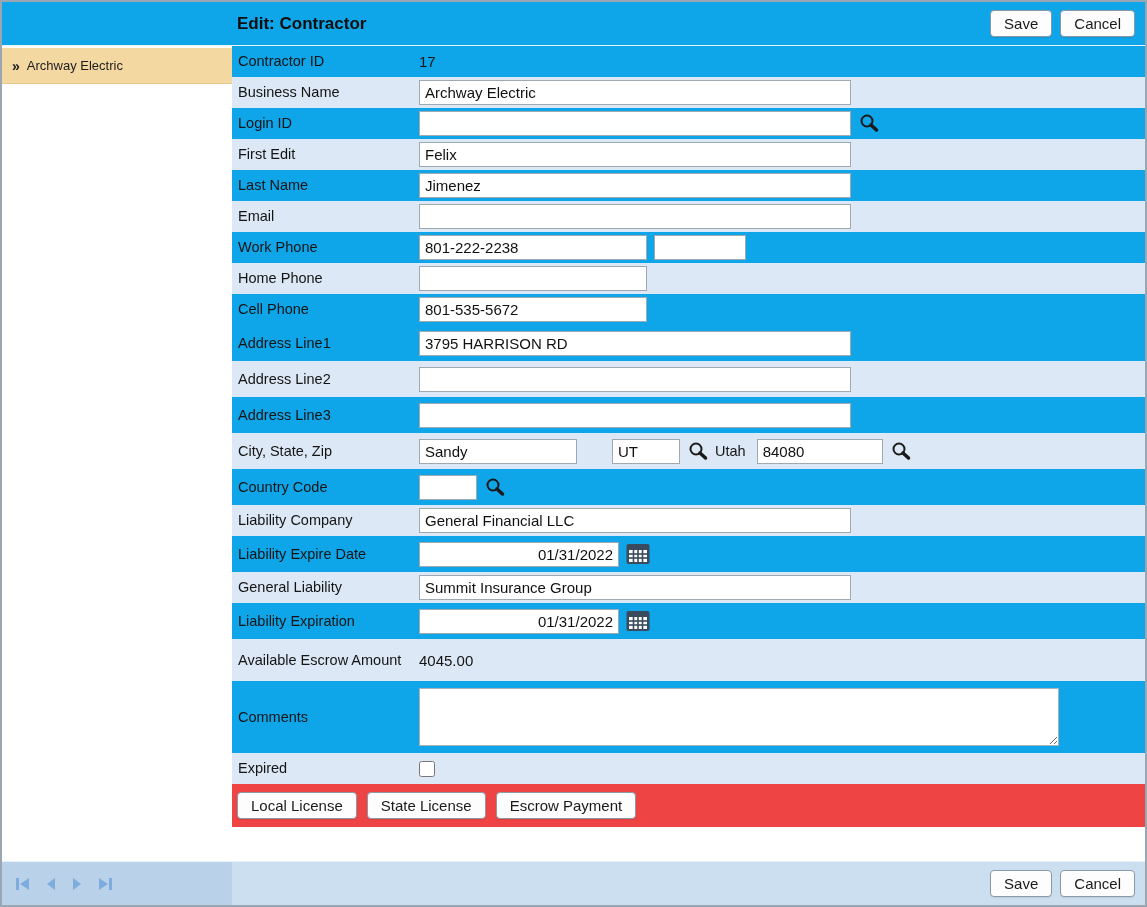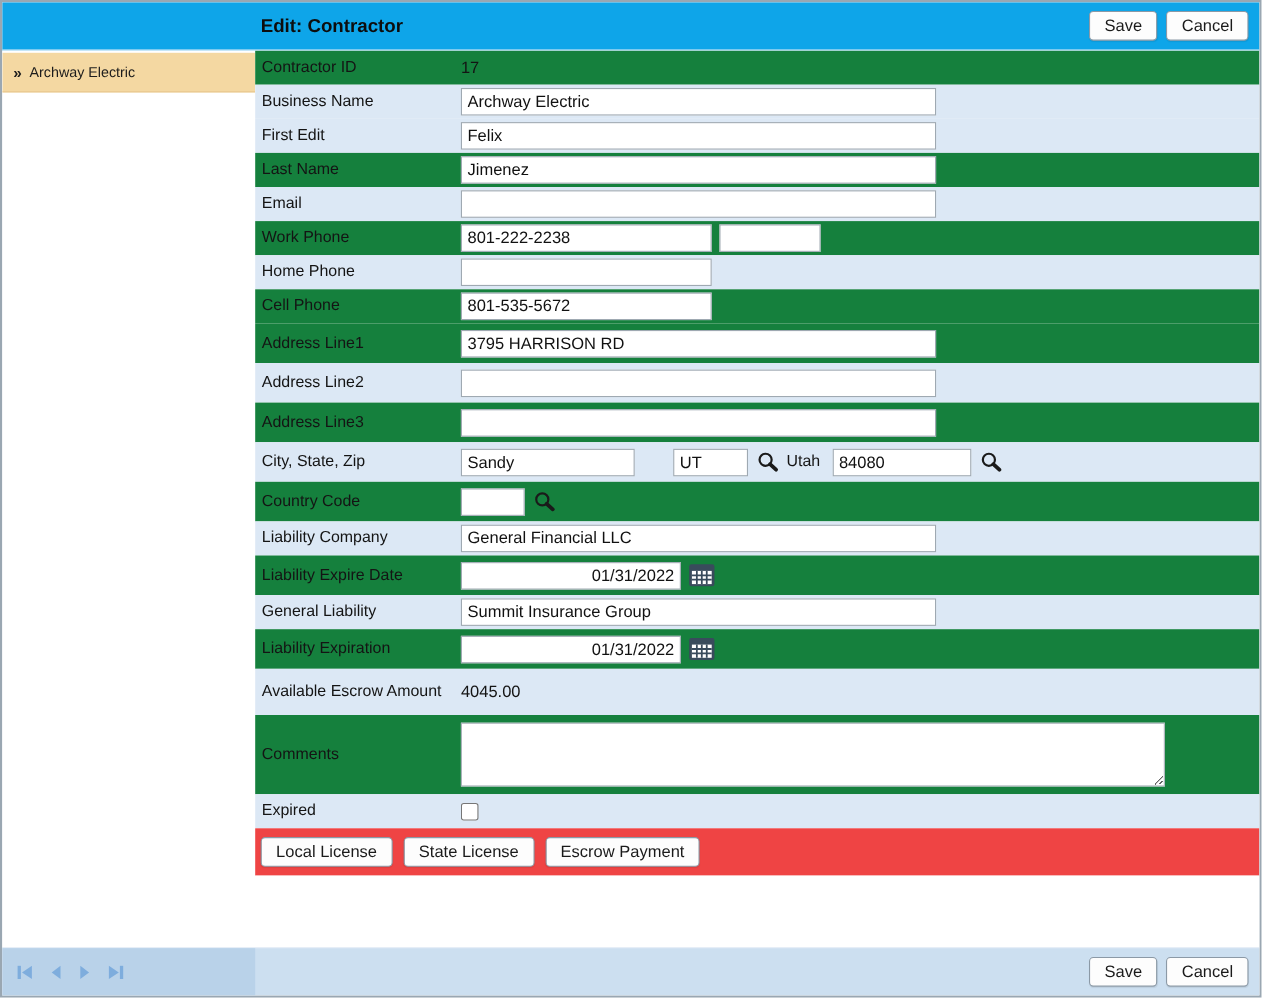--- a/index.html
+++ b/index.html
@@ -51,21 +51,21 @@
     display: flex; align-items: center; gap: 7px;
     padding: 6px 6px 6px 10px;
     font-size: 13px; color: #1c1c1c;
     cursor: pointer;
   }
   .side-item .marker { font-weight: bold; font-size: 14px; }
 
   .content { flex: 1 1 auto; display: flex; flex-direction: column; background: #fff; }
 
   .row { display: flex; align-items: center; min-height: 31px; }
-  .row.even { background: #15803d; }
+  .row.even { background: #0ea5e9; }
   .row.odd  { background: #dce8f5; }
   .row.tall { min-height: 36px; }
   .lbl {
     flex: 0 0 187px; width: 187px;
     padding: 2px 6px 2px 6px;
     font-size: 14.5px; color: #141414;
     line-height: 1.25;
   }
   .fld { flex: 1 1 auto; display: flex; align-items: center; gap: 7px; padding: 3px 4px 3px 0; }
   .static-val { font-size: 15px; color: #141414; }
@@ -152,20 +152,32 @@
           </div>
       </div>
 
       <div class="row odd">
         <div class="lbl">Business Name</div>
         <div class="fld">
             <input type="text" class="ti w-wide" value="Archway Electric" style="">
           </div>
       </div>
 
+      <div class="row even">
+        <div class="lbl">Login ID</div>
+        <div class="fld">
+          <input type="text" class="ti w-wide" value="" style="">
+          <button class="icon-btn">
+  <svg width="21" height="21" viewBox="0 0 21 21">
+                <circle cx="9" cy="8" r="5.5" fill="none" stroke="#1a1a1a" stroke-width="2"></circle>
+                <line x1="13" y1="12" x2="18.5" y2="17" stroke="#1a1a1a" stroke-width="3.5" stroke-linecap="round"></line>
+              </svg>
+</button>
+        </div>
+      </div>
 
       <div class="row odd">
         <div class="lbl">First Edit</div>
         <div class="fld">
             <input type="text" class="ti w-wide" value="Felix" style="">
           </div>
       </div>
 
       <div class="row even">
         <div class="lbl">Last Name</div>

